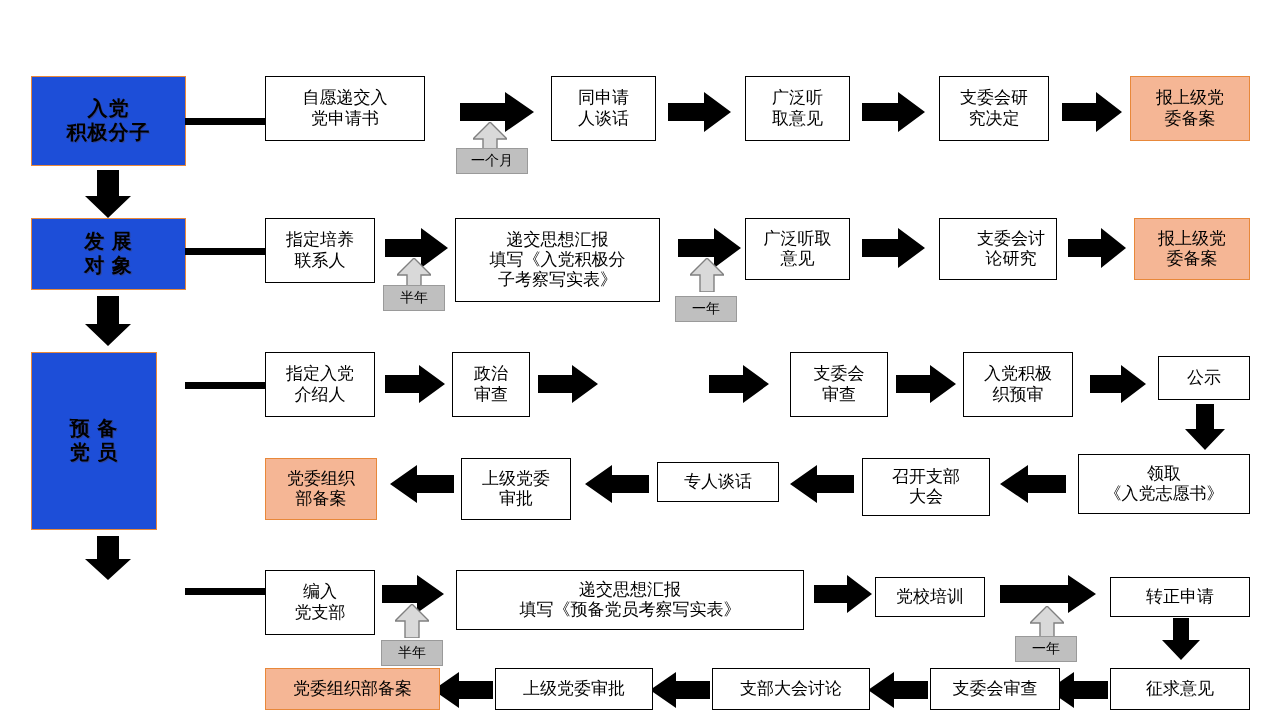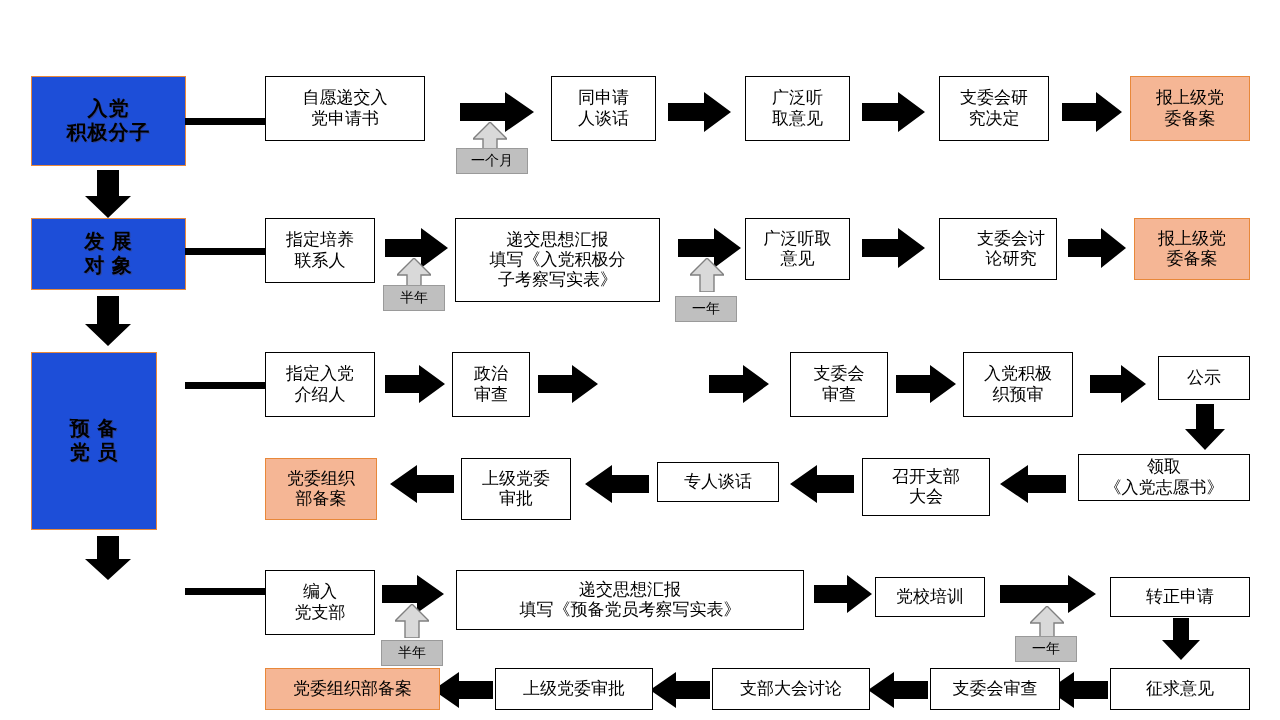--- a/index.html
+++ b/index.html
@@ -242,21 +242,21 @@
   </div>
 
   <div class="node plain" style="left:1158px;top:356px;width:92px;height:44px;">公示</div>
 
   <div class="arrow" style="left:1185px;top:404px;">
     <svg width="40" height="46" viewBox="0 0 40 46">
         <polygon points="11,0 29,0 29,25 40,25 20,46 0,25 11,25" fill="#000"></polygon>
       </svg>
   </div>
 
-  <div class="node plain" style="left:1078px;top:454px;width:172px;height:47px;">领取
+  <div class="node plain" style="left:1078px;top:454px;width:172px;height:60px;">领取
 《入党志愿书》</div>
 
   <div class="arrow" style="left:1000px;top:465px;">
     <svg width="66" height="38" viewBox="0 0 66 38">
         <polygon points="66,10 28,10 28,0 0,19 28,38 28,28 66,28" fill="#000"></polygon>
       </svg>
   </div>
 
   <div class="node plain" style="left:862px;top:458px;width:128px;height:58px;">召开支部
 大会</div>

